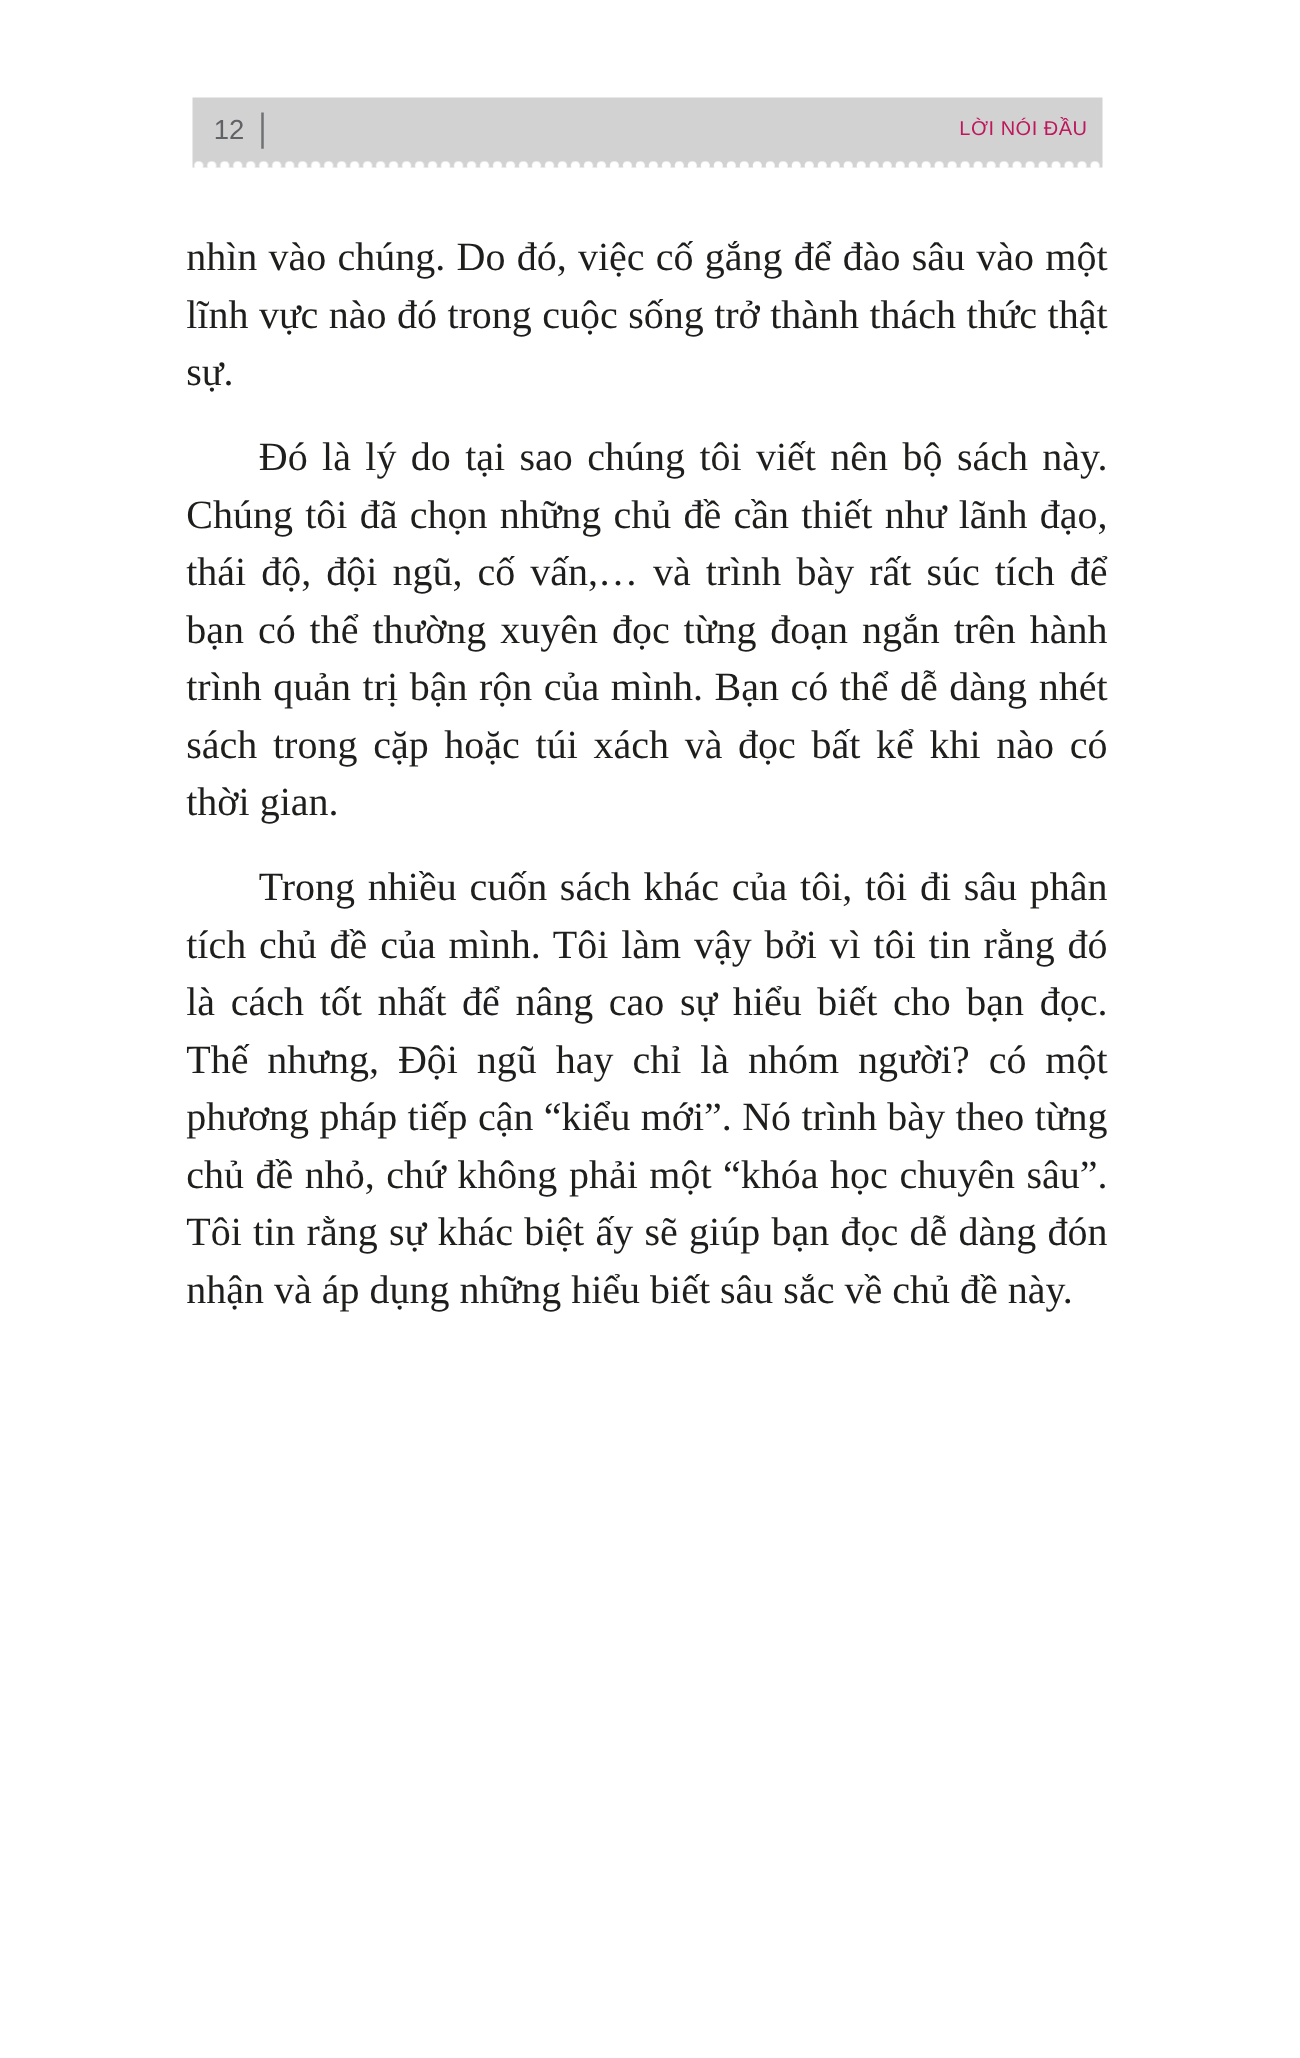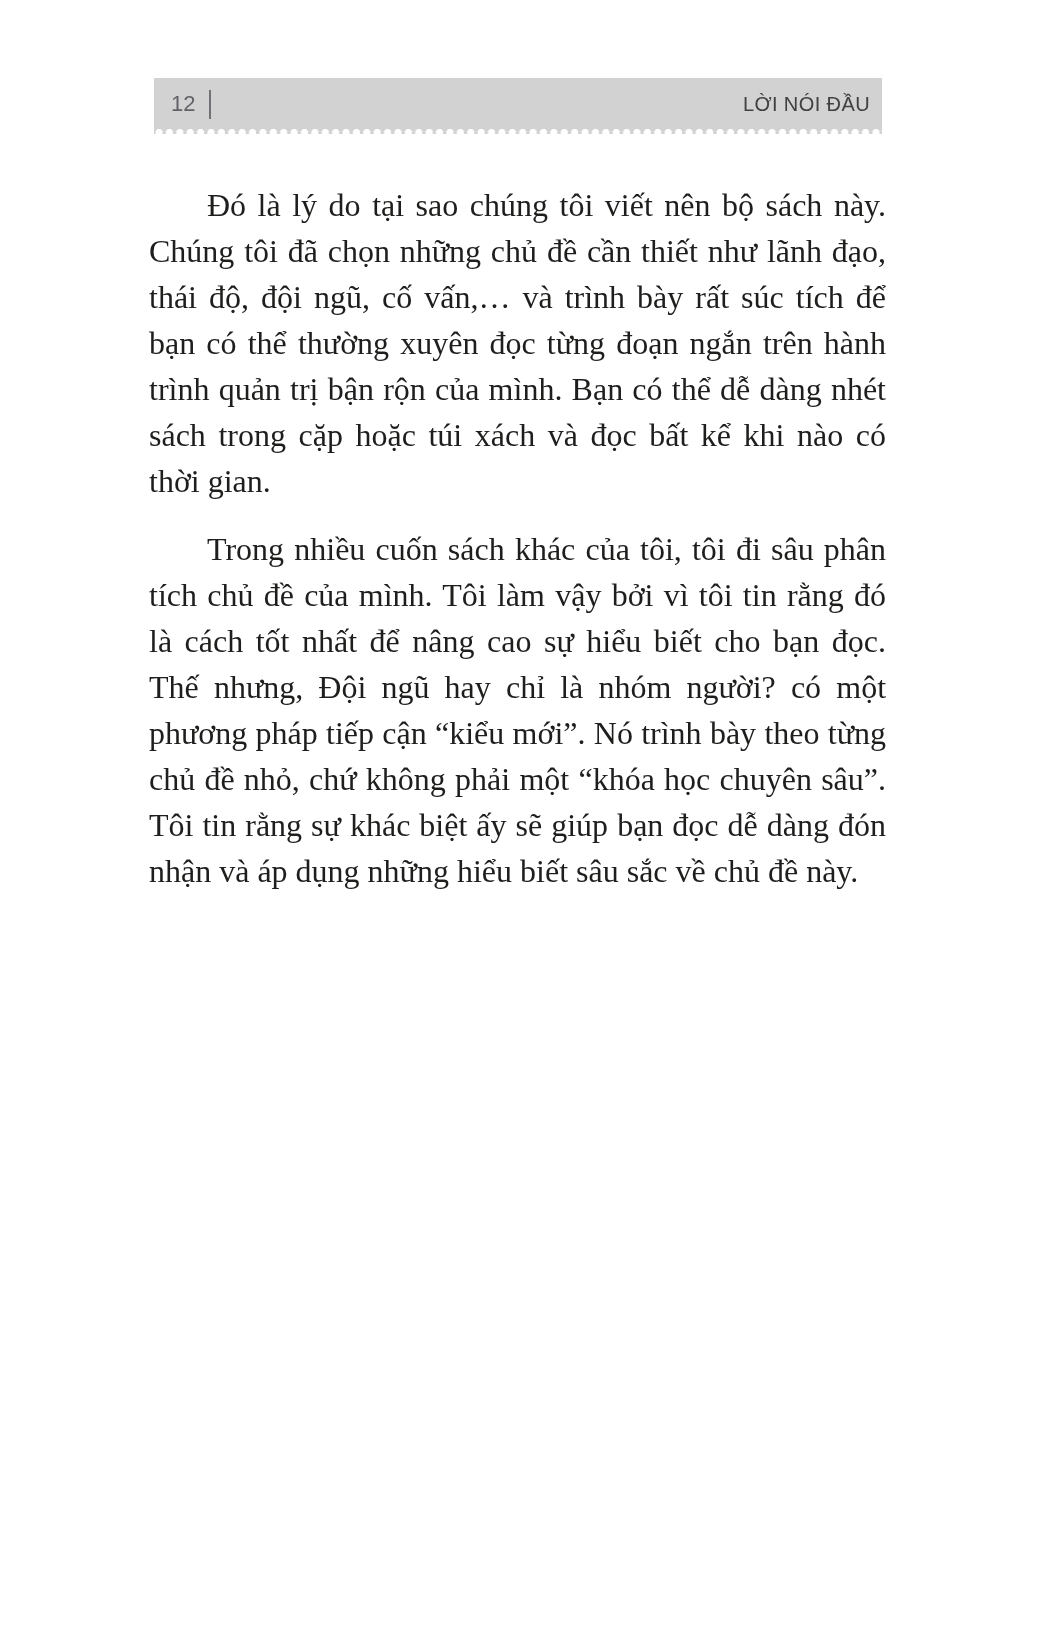--- a/index.html
+++ b/index.html
@@ -58,22 +58,22 @@
 
   .page-num-divider {
     width: 2px;
     height: 29px;
     background: #6f7174;
     margin-left: 14px;
   }
 
   .section-title {
     margin-left: auto;
-    font-size: 20px;
-    color: #404040;
+    font-size: 16px;
+    color: #be185d;
     letter-spacing: 0.4px;
     line-height: 1;
   }
 
   
   .body-text {
     position: absolute;
     left: 149px;
     top: 182px;
     width: 737px;
@@ -102,19 +102,20 @@
 
   <div class="header-bar">
     <div class="page-num-group">
       <span class="page-number">12</span>
       <span class="page-num-divider"></span>
     </div>
     <span class="section-title">LỜI NÓI ĐẦU</span>
   </div>
 
   <div class="body-text">
+    <p>nhìn vào chúng. Do đó, việc cố gắng để đào sâu vào một lĩnh vực nào đó trong cuộc sống trở thành thách thức thật sự.</p>
 
     <p class="indent">Đó là lý do tại sao chúng tôi viết nên bộ sách này. Chúng tôi đã chọn những chủ đề cần thiết như lãnh đạo, thái độ, đội ngũ, cố vấn,… và trình bày rất súc tích để bạn có thể thường xuyên đọc từng đoạn ngắn trên hành trình quản trị bận rộn của mình. Bạn có thể dễ dàng nhét sách trong cặp hoặc túi xách và đọc bất kể khi nào có thời gian.</p>
 
     <p class="indent"><span>Trong nhiều cuốn sách khác của tôi, tôi đi sâu phân tích chủ đề của mình. Tôi làm vậy bởi vì tôi tin rằng đó là cách tốt nhất để nâng cao sự hiểu biết cho bạn đọc. Thế nhưng, </span><span class="book-title-italic">Đội ngũ hay chỉ là nhóm người?</span><span> có một phương pháp tiếp cận “kiểu mới”. Nó trình bày theo từng chủ đề nhỏ, chứ không phải một “khóa học chuyên sâu”. Tôi tin rằng sự khác biệt ấy sẽ giúp bạn đọc dễ dàng đón nhận và áp dụng những hiểu biết sâu sắc về chủ đề này.</span></p>
   </div>
 
 </div>
 
 </body></html>

